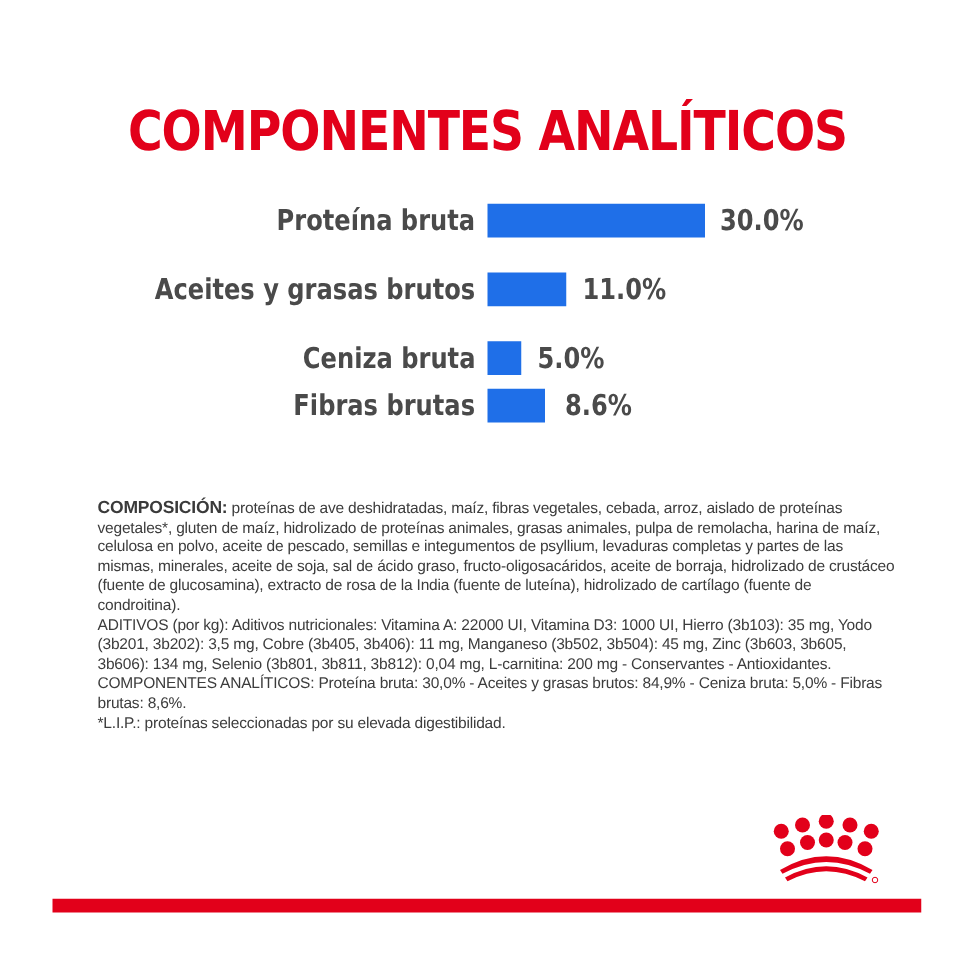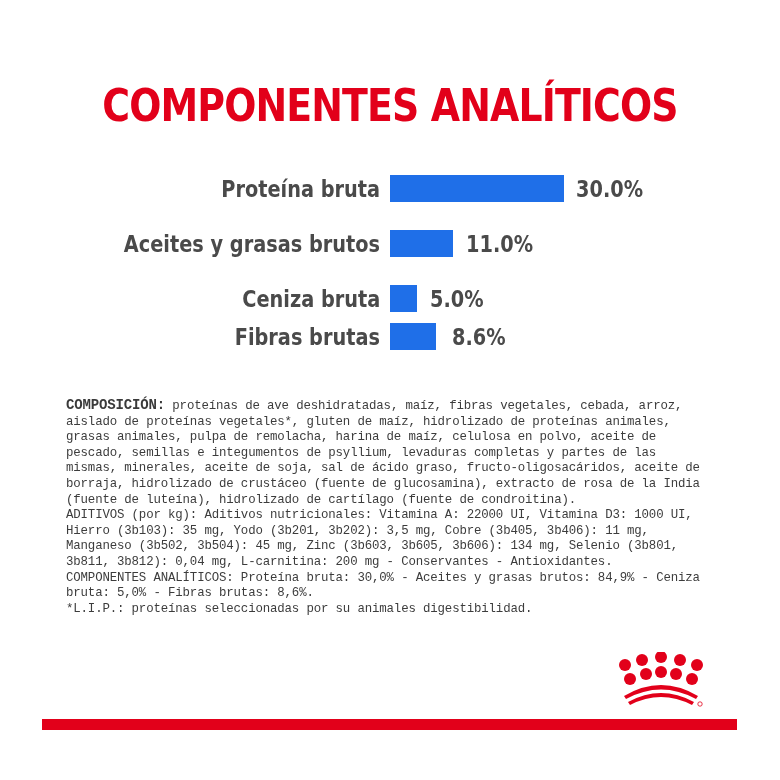--- a/index.html
+++ b/index.html
@@ -1,22 +1,22 @@
 <!DOCTYPE html>
 <html><head>
 <meta charset="utf-8">
 <style>
   html, body { margin:0; padding:0; background:#ffffff; }
   body { width:780px; height:780px; position:relative; overflow:hidden; font-family:"Liberation Sans", sans-serif; }
   .title { position:absolute; left:0; top:78px; width:780px; text-align:center; color:#e2001a; font-family:"DejaVu Sans", sans-serif; font-weight:bold; font-size:44px; letter-spacing:-1px; transform:scaleX(0.86); transform-origin:center; line-height:56px; }
-  .row { position:absolute; left:0; height:28px; width:780px;margin-top:12px; }
+  .row { position:absolute; left:0; height:28px; width:780px; }
   .row .label { position:absolute; right:400px; top:-2px; font-family:"DejaVu Sans", sans-serif; font-weight:bold; font-size:23px; color:#4a4a4a; white-space:nowrap; transform:scaleX(0.84); transform-origin:right center; line-height:32px; }
   .row .bar { position:absolute; left:390px; top:0; height:27px; background:#1f6fe8; }
   .row .value { position:absolute; top:-2px; font-family:"DejaVu Sans", sans-serif; font-weight:bold; font-size:23px; color:#4a4a4a; transform:scaleX(0.84); transform-origin:left center; line-height:32px; }
-  .body-text { position:absolute; left:66px; top:398px; width:640px; font-family:Liberation Mono, monospace; font-size:12.4px; line-height:15.6px; color:#3c3c3c; letter-spacing:-0.15px; }
+  .body-text { position:absolute; left:78px; top:398px; width:640px; font-family:Liberation Sans, sans-serif; font-size:12.4px; line-height:15.6px; color:#3c3c3c; letter-spacing:-0.15px; }
   .body-text p { margin:0; }
   .body-text .strong { font-weight:bold; font-size:14px; color:#3a3a3a; }
   .logo { position:absolute; left:616px; top:652px; width:90px; height:56px; }
   .redline { position:absolute; left:42px; top:719px; width:695px; height:11px; background:#e2001a; }
 </style>
 </head>
 <body>
 
 <div class="title">COMPONENTES ANALÍTICOS</div>
 
@@ -40,21 +40,21 @@
     <span class="label">Fibras brutas</span>
     <div class="bar" style="width:46px"></div>
     <span class="value" style="left:452px">8.6%</span>
   </div>
 </div>
 
 <div class="body-text">
   <p><span class="strong">COMPOSICIÓN:</span><span> proteínas de ave deshidratadas, maíz, fibras vegetales, cebada, arroz, aislado de proteínas vegetales*, gluten de maíz, hidrolizado de proteínas animales, grasas animales, pulpa de remolacha, harina de maíz, celulosa en polvo, aceite de pescado, semillas e integumentos de psyllium, levaduras completas y partes de las mismas, minerales, aceite de soja, sal de ácido graso, fructo-oligosacáridos, aceite de borraja, hidrolizado de crustáceo (fuente de glucosamina), extracto de rosa de la India (fuente de luteína), hidrolizado de cartílago (fuente de condroitina).</span></p>
   <p>ADITIVOS (por kg): Aditivos nutricionales: Vitamina A: 22000 UI, Vitamina D3: 1000 UI, Hierro (3b103): 35 mg, Yodo (3b201, 3b202): 3,5 mg, Cobre (3b405, 3b406): 11 mg, Manganeso (3b502, 3b504): 45 mg, Zinc (3b603, 3b605, 3b606): 134 mg, Selenio (3b801, 3b811, 3b812): 0,04 mg, L-carnitina: 200 mg - Conservantes - Antioxidantes.</p>
   <p>COMPONENTES ANALÍTICOS: Proteína bruta: 30,0% - Aceites y grasas brutos: 84,9% - Ceniza bruta: 5,0% - Fibras brutas: 8,6%.</p>
-  <p>*L.I.P.: proteínas seleccionadas por su animales digestibilidad.</p>
+  <p>*L.I.P.: proteínas seleccionadas por su elevada digestibilidad.</p>
 </div>
 
 <svg class="logo" viewBox="0 0 90 56">
   <g fill="#e2001a">
     <circle cx="9" cy="13" r="6"></circle>
     <circle cx="26" cy="8" r="6"></circle>
     <circle cx="45" cy="5" r="6"></circle>
     <circle cx="64" cy="8" r="6"></circle>
     <circle cx="81" cy="13" r="6"></circle>
     <circle cx="14" cy="27" r="6"></circle>

